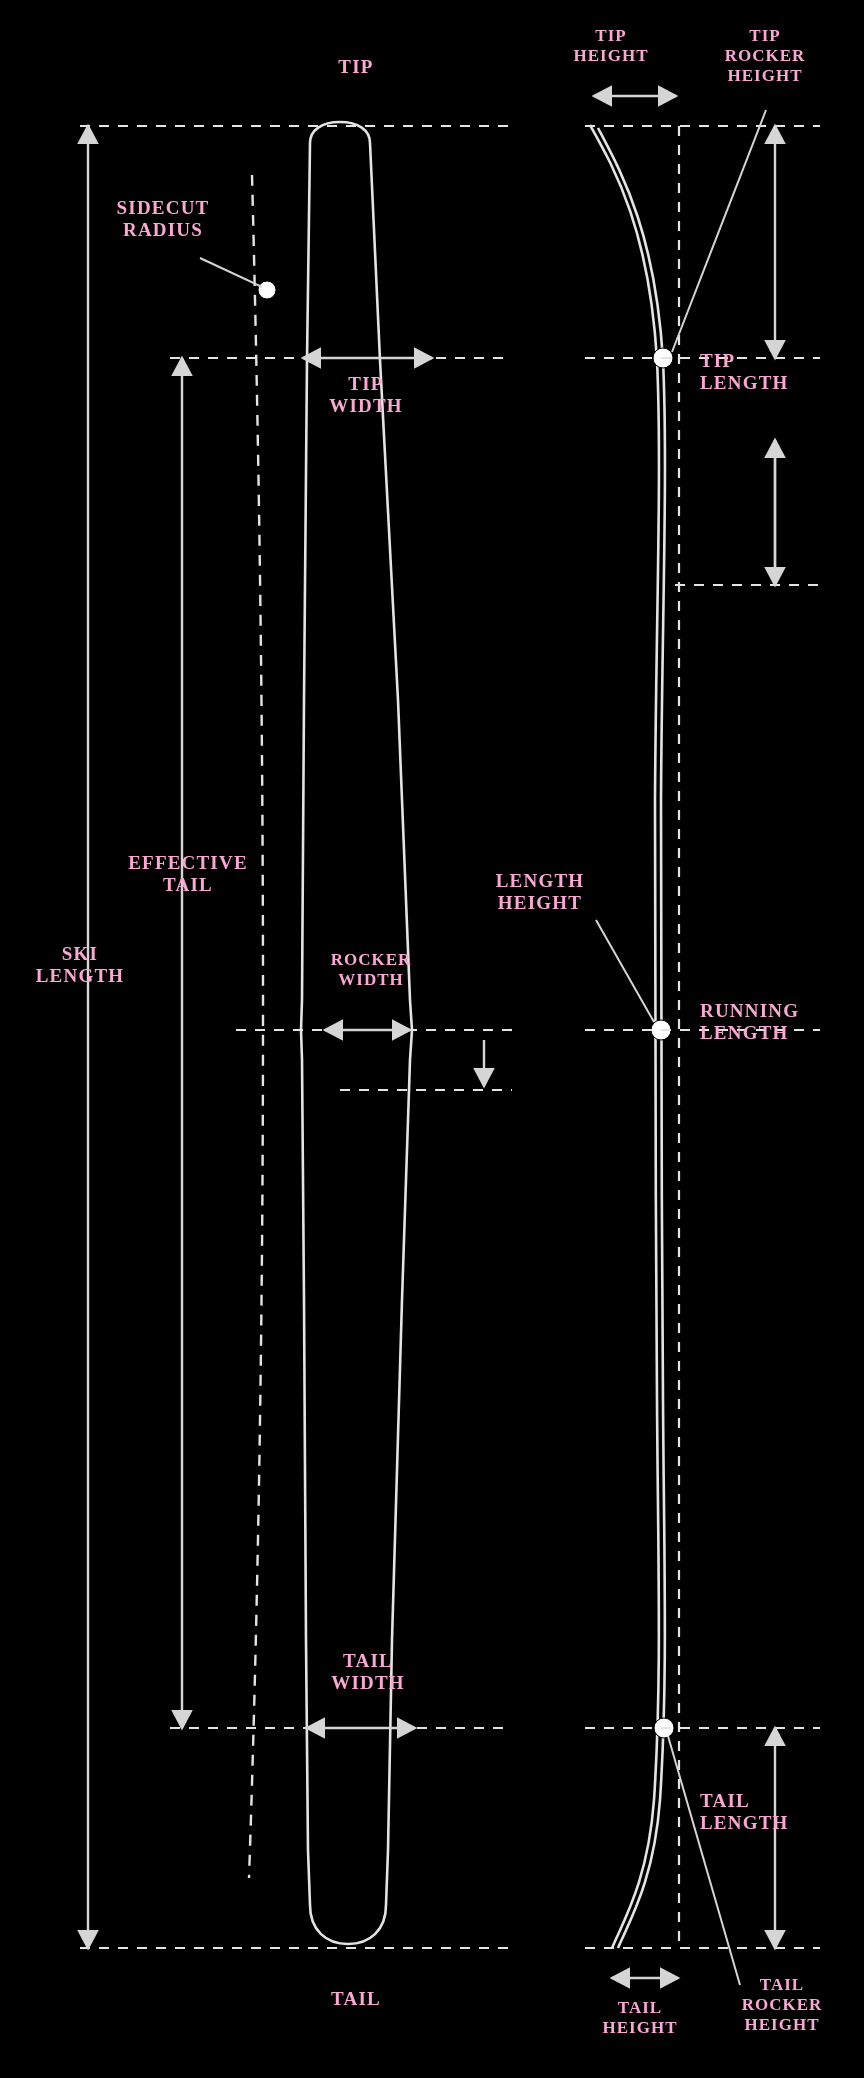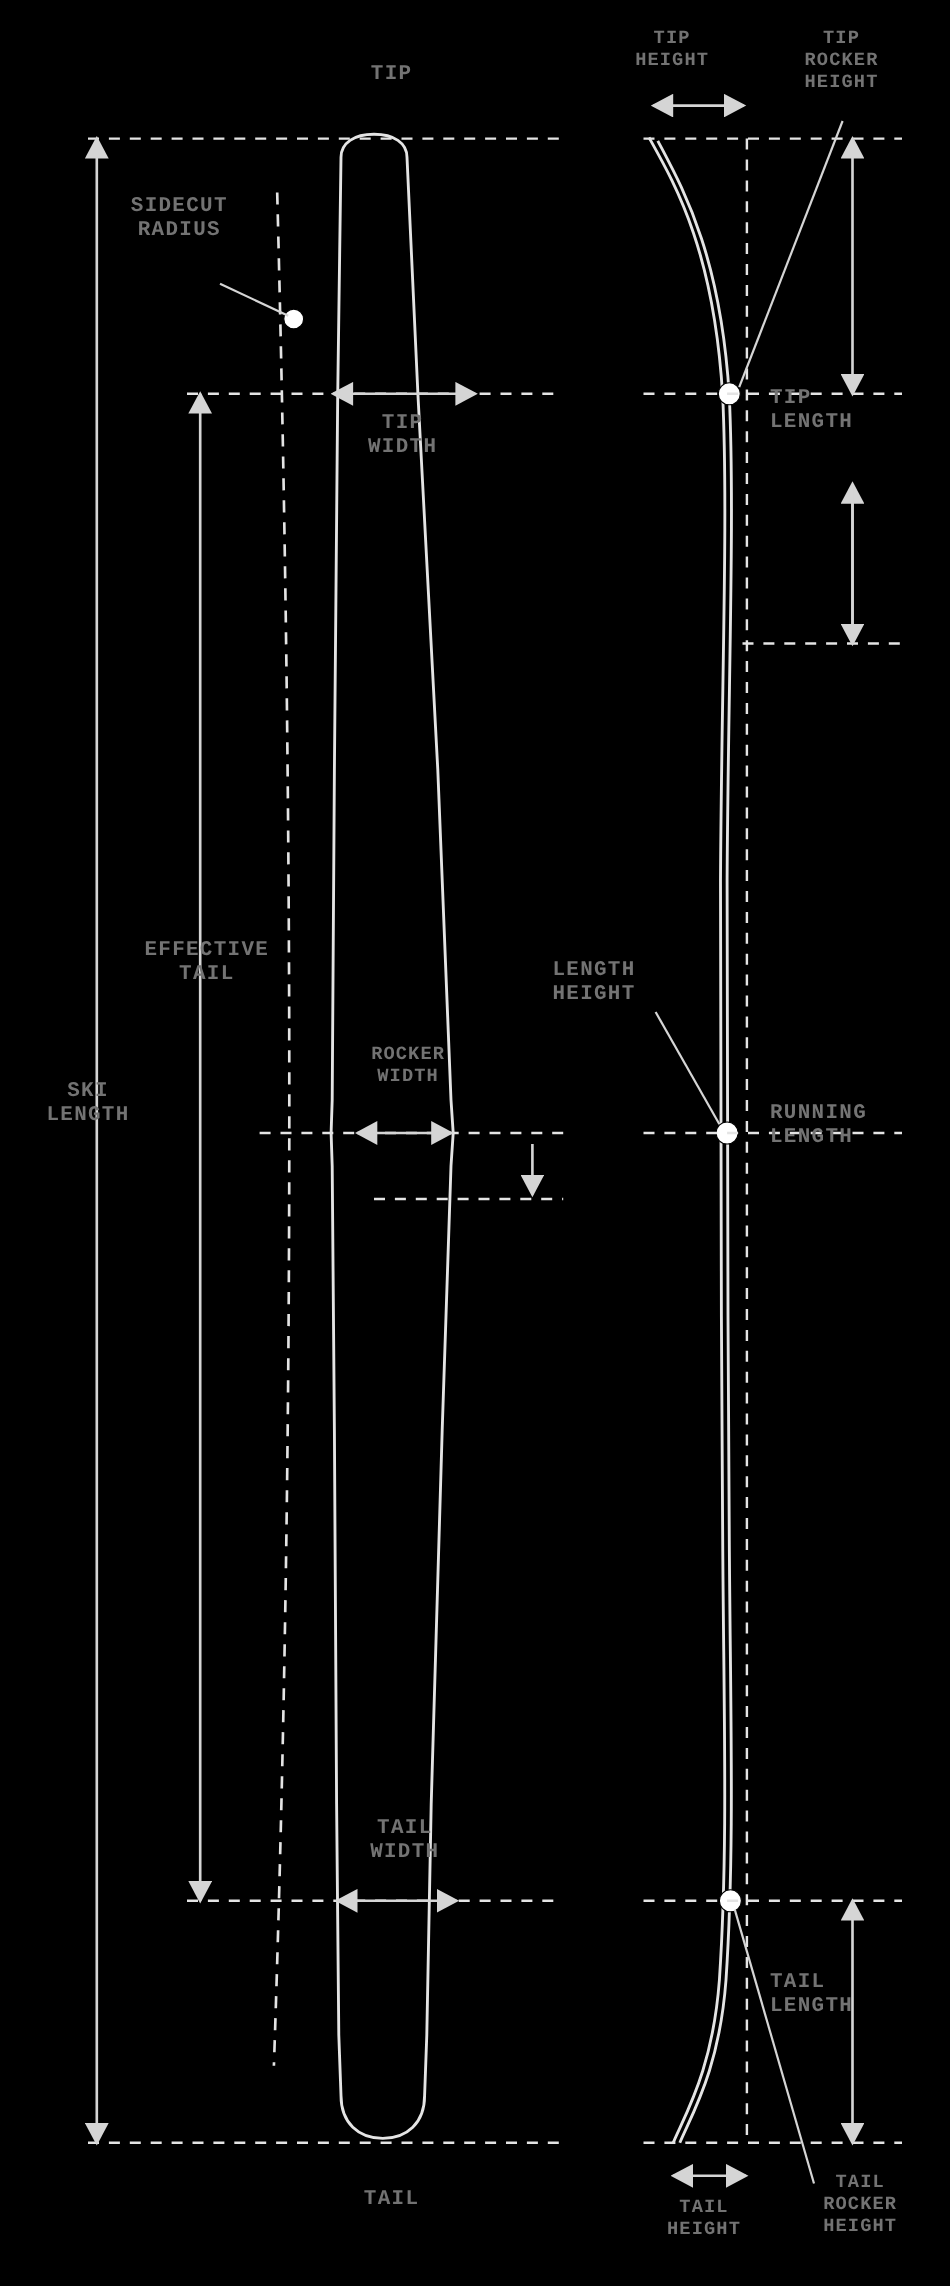--- a/index.html
+++ b/index.html
@@ -17,22 +17,22 @@
   }
   #diagram-svg {
     position: absolute;
     left: 0;
     top: 0;
     width: 864px;
     height: 2078px;
   }
   .lbl {
     position: absolute;
-    color: #737373;
-    font-family: Liberation Mono, monospace;
+    color: #f9a8d4;
+    font-family: Liberation Serif, serif;
     font-weight: bold;
     font-size: 19px;
     letter-spacing: 1.2px;
     line-height: 1.18;
     text-align: center;
     white-space: pre-line;
     user-select: none;
   }
   .lbl.small {
     font-size: 17px;
@@ -171,39 +171,39 @@
 
   <div class="lbl" style="left:296px; top:56px; width:120px;">TIP</div>
 
   <div class="lbl small" style="left:556px; top:26px; width:110px;">TIP
 HEIGHT</div>
 
   <div class="lbl small" style="left:700px; top:26px; width:130px;">TIP
 ROCKER
 HEIGHT</div>
 
-  <div class="lbl" style="left:88px; top:176px; width:150px; text-align:center;">SIDECUT
+  <div class="lbl" style="left:88px; top:197px; width:150px; text-align:center;">SIDECUT
 RADIUS</div>
 
   <div class="lbl" style="left:286px; top:373px; width:160px;">TIP
 WIDTH</div>
 
   <div class="lbl" style="left:700px; top:350px; width:140px; text-align:left;">TIP
 LENGTH</div>
 
   <div class="lbl" style="left:98px; top:852px; width:180px;">EFFECTIVE
 TAIL</div>
 
   <div class="lbl" style="left:450px; top:870px; width:180px;">LENGTH
 HEIGHT</div>
 
   <div class="lbl small" style="left:296px; top:950px; width:150px;">ROCKER
 WIDTH</div>
 
-  <div class="lbl" style="left:10px; top:980px; width:140px;">SKI
+  <div class="lbl" style="left:10px; top:943px; width:140px;">SKI
 LENGTH</div>
 
   <div class="lbl" style="left:700px; top:1000px; width:150px; text-align:left;">RUNNING
 LENGTH</div>
 
 
   <div class="lbl" style="left:288px; top:1650px; width:160px;">TAIL
 WIDTH</div>
 
   <div class="lbl" style="left:700px; top:1790px; width:140px; text-align:left;">TAIL

